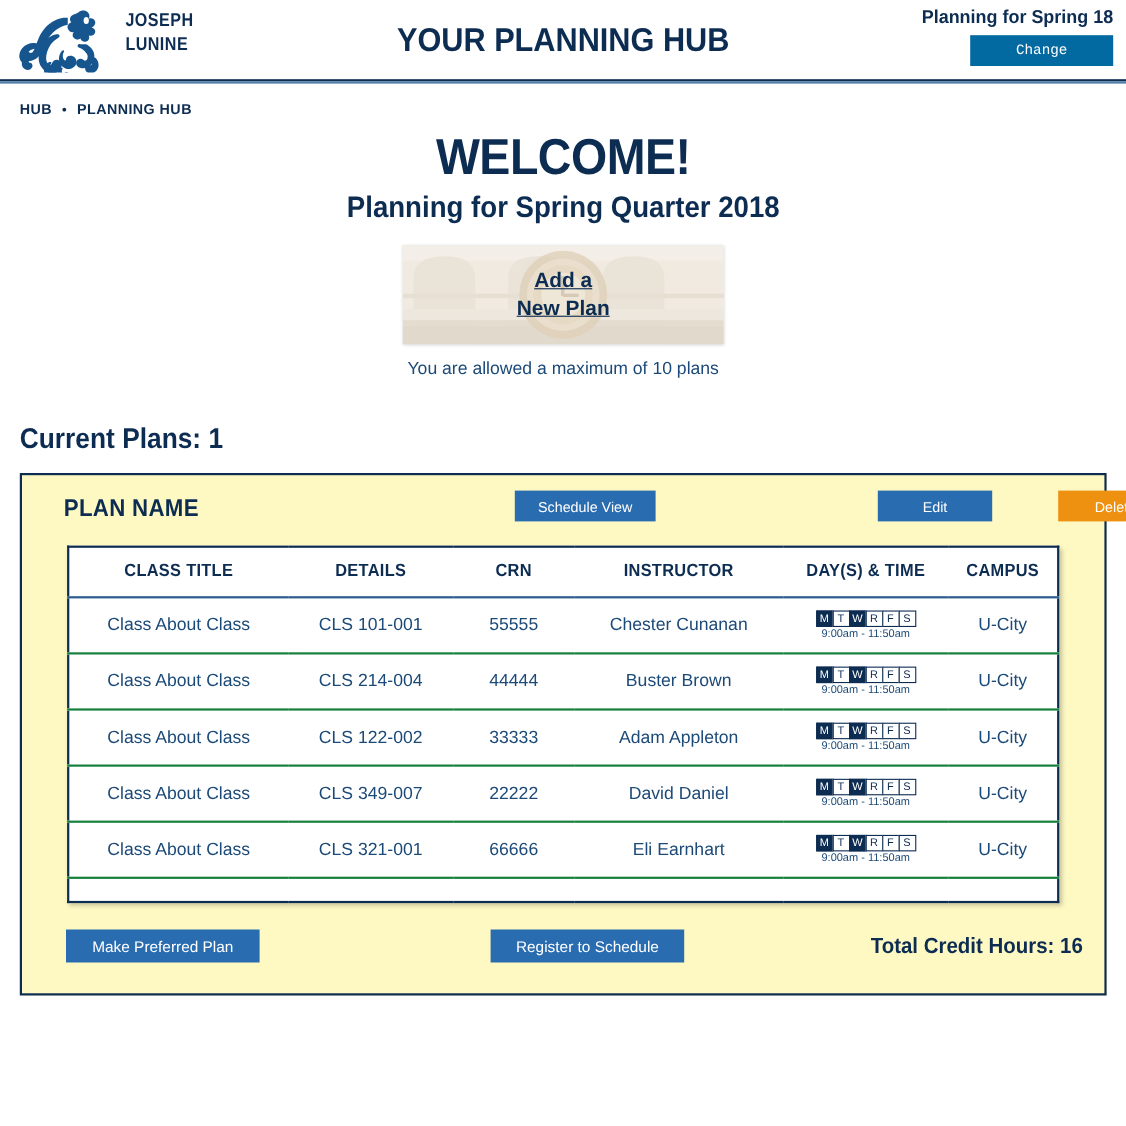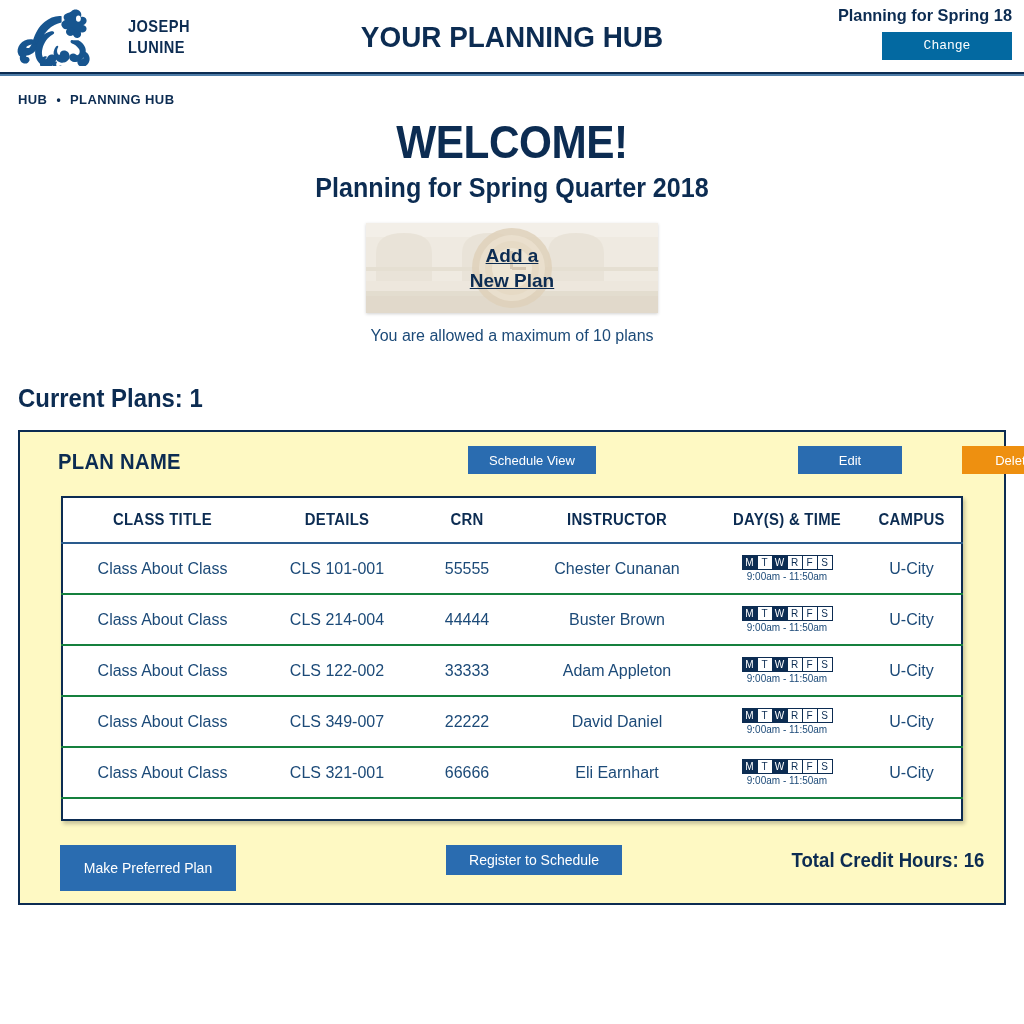--- a/index.html
+++ b/index.html
@@ -18,22 +18,22 @@
     position: relative;
     height: 72px;
     width: 1024px;
   }
 
   .brand {
     position: absolute;
     left: 12px;
     top: 8px;
     display: flex;
-    align-items: center;
-    gap: 28px;
+    align-items: flex-start;
+    gap: 14px;
   }
   .dragon-logo { width: 88px; height: 58px; display: block; }
   .brand-name {
     font-family: "Liberation Sans Narrow", "Liberation Sans", sans-serif;
     font-weight: 700;
     font-size: 17px;
     line-height: 21px;
     letter-spacing: .5px;
     color: #0c2c52;
     transform: scaleX(.86);
@@ -294,21 +294,21 @@
 
   
   .plan-card-footer {
     position: relative;
     height: 40px;
     margin-top: 24px;
   }
   #make-preferred-btn {
     position: absolute;
     left: 22px; top: 0;
-    width: 176px; height: 46px;
+    width: 176px; height: 30px;
     font-family: "Liberation Sans Narrow", "Liberation Sans", sans-serif;
     font-size: 14px;
   }
   #register-btn {
     position: absolute;
     left: 408px; top: 0;
     width: 176px; height: 30px;
     font-family: "Liberation Sans Narrow", "Liberation Sans", sans-serif;
     font-size: 14px;
   }

